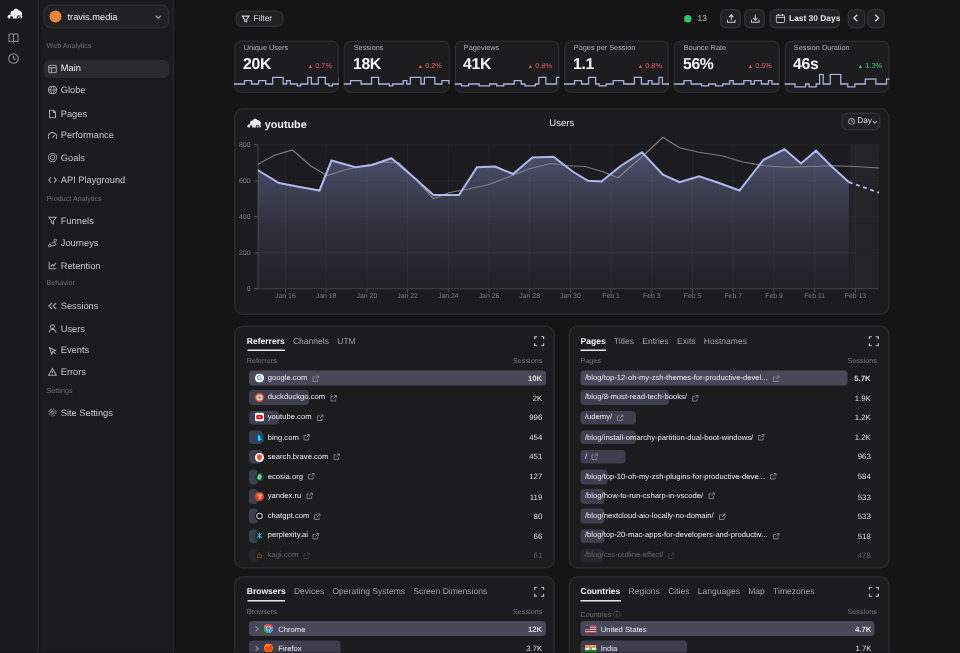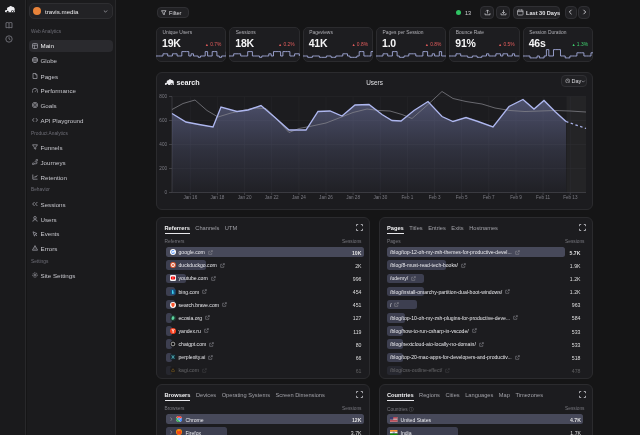--- a/index.html
+++ b/index.html
@@ -126,68 +126,68 @@
 <div class="a" style="left:564.5px;top:5.5px;width:12px;height:13.5px;background:#212124;border:1px solid #303034;border-radius:4px"></div>
 <svg class="a" style="left:568px;top:9.2px" width="5" height="6" viewBox="0 0 5 6">
       <path d="M3.5,0.8 L1.3,3 L3.5,5.2" stroke="#d6d6da" stroke-width="0.9" fill="none"></path>
     </svg>
 <div class="a" style="left:578px;top:5.5px;width:12px;height:13.5px;background:#212124;border:1px solid #303034;border-radius:4px"></div>
 <svg class="a" style="left:581.5px;top:9.2px" width="5" height="6" viewBox="0 0 5 6">
       <path d="M1.5,0.8 L3.7,3 L1.5,5.2" stroke="#d6d6da" stroke-width="0.9" fill="none"></path>
     </svg>
 <div class="a" style="left:156px;top:26.5px;width:70.3px;height:35px;background:#1d1d20;border:1px solid #2b2b2e;border-radius:5px;overflow:hidden"></div>
 <div class="a" style="left:162.5px;top:30px;font-size:4.9px;color:#b0b0b6">Unique Users</div>
-<div class="a" style="left:162.0px;top:37px;font-size:10.5px;font-weight:bold;color:#f5f5f6;letter-spacing:-0.2px">19K</div>
+<div class="a" style="left:162.0px;top:37px;font-size:10.5px;font-weight:bold;color:#f5f5f6;letter-spacing:-0.2px">20K</div>
 <div class="a" style="left:199.3px;top:42px;font-size:4.9px;color:#e25c5c;width:22px;text-align:right"><span style="font-size:3.8px">▲</span> 0.7%</div>
 <svg class="a" style="left:156px;top:48.5px" width="70.3" height="10" viewBox="0 0 70.3 10">
       <path d="M0.0,7.00 L2.3,7.00 L2.3,7.00 L4.7,7.00 L4.7,7.00 L7.0,7.00 L7.0,4.80 L9.4,4.80 L9.4,4.80 L11.7,4.80 L11.7,7.00 L14.1,7.00 L14.1,7.00 L16.4,7.00 L16.4,4.80 L18.7,4.80 L18.7,4.80 L21.1,4.80 L21.1,7.00 L23.4,7.00 L23.4,7.00 L25.8,7.00 L25.8,2.60 L28.1,2.60 L28.1,2.60 L30.5,2.60 L30.5,2.60 L32.8,2.60 L32.8,7.00 L35.1,7.00 L35.1,4.80 L37.5,4.80 L37.5,7.00 L39.8,7.00 L39.8,7.00 L42.2,7.00 L42.2,8.32 L44.5,8.32 L44.5,7.00 L46.9,7.00 L46.9,7.00 L49.2,7.00 L49.2,2.60 L51.6,2.60 L51.6,7.00 L53.9,7.00 L53.9,7.00 L56.2,7.00 L56.2,2.60 L58.6,2.60 L58.6,2.60 L60.9,2.60 L60.9,7.00 L63.3,7.00 L63.3,8.32 L65.6,8.32 L65.6,7.00 L68.0,7.00 L68.0,7.00 L70.3,7.00 L70.3,2.60" stroke="#aab2e4" stroke-width="0.85" fill="none"></path>
     </svg>
 <div class="a" style="left:229.3px;top:26.5px;width:70.3px;height:35px;background:#1d1d20;border:1px solid #2b2b2e;border-radius:5px;overflow:hidden"></div>
 <div class="a" style="left:235.8px;top:30px;font-size:4.9px;color:#b0b0b6">Sessions</div>
 <div class="a" style="left:235.3px;top:37px;font-size:10.5px;font-weight:bold;color:#f5f5f6;letter-spacing:-0.2px">18K</div>
 <div class="a" style="left:272.6px;top:42px;font-size:4.9px;color:#e25c5c;width:22px;text-align:right"><span style="font-size:3.8px">▲</span> 0.2%</div>
 <svg class="a" style="left:229.3px;top:48.5px" width="70.3" height="10" viewBox="0 0 70.3 10">
       <path d="M0.0,7.00 L2.3,7.00 L2.3,7.00 L4.7,7.00 L4.7,4.80 L7.0,4.80 L7.0,4.80 L9.4,4.80 L9.4,4.80 L11.7,4.80 L11.7,7.00 L14.1,7.00 L14.1,7.00 L16.4,7.00 L16.4,7.00 L18.7,7.00 L18.7,2.60 L21.1,2.60 L21.1,2.60 L23.4,2.60 L23.4,7.00 L25.8,7.00 L25.8,7.00 L28.1,7.00 L28.1,7.00 L30.5,7.00 L30.5,8.32 L32.8,8.32 L32.8,7.00 L35.1,7.00 L35.1,7.00 L37.5,7.00 L37.5,7.00 L39.8,7.00 L39.8,4.80 L42.2,4.80 L42.2,7.00 L44.5,7.00 L44.5,2.60 L46.9,2.60 L46.9,2.60 L49.2,2.60 L49.2,2.60 L51.6,2.60 L51.6,7.00 L53.9,7.00 L53.9,2.60 L56.2,2.60 L56.2,2.60 L58.6,2.60 L58.6,2.60 L60.9,2.60 L60.9,7.00 L63.3,7.00 L63.3,7.00 L65.6,7.00 L65.6,4.80 L68.0,4.80 L68.0,4.80 L70.3,4.80 L70.3,7.00" stroke="#aab2e4" stroke-width="0.85" fill="none"></path>
     </svg>
 <div class="a" style="left:302.7px;top:26.5px;width:70.3px;height:35px;background:#1d1d20;border:1px solid #2b2b2e;border-radius:5px;overflow:hidden"></div>
 <div class="a" style="left:309.2px;top:30px;font-size:4.9px;color:#b0b0b6">Pageviews</div>
 <div class="a" style="left:308.7px;top:37px;font-size:10.5px;font-weight:bold;color:#f5f5f6;letter-spacing:-0.2px">41K</div>
 <div class="a" style="left:346.0px;top:42px;font-size:4.9px;color:#e25c5c;width:22px;text-align:right"><span style="font-size:3.8px">▲</span> 0.8%</div>
 <svg class="a" style="left:302.7px;top:48.5px" width="70.3" height="10" viewBox="0 0 70.3 10">
       <path d="M0.0,7.00 L2.3,7.00 L2.3,7.00 L4.7,7.00 L4.7,8.32 L7.0,8.32 L7.0,8.32 L9.4,8.32 L9.4,7.00 L11.7,7.00 L11.7,7.00 L14.1,7.00 L14.1,7.00 L16.4,7.00 L16.4,8.32 L18.7,8.32 L18.7,8.32 L21.1,8.32 L21.1,8.32 L23.4,8.32 L23.4,7.00 L25.8,7.00 L25.8,7.00 L28.1,7.00 L28.1,8.32 L30.5,8.32 L30.5,8.32 L32.8,8.32 L32.8,7.00 L35.1,7.00 L35.1,7.00 L37.5,7.00 L37.5,7.00 L39.8,7.00 L39.8,4.80 L42.2,4.80 L42.2,4.80 L44.5,4.80 L44.5,7.00 L46.9,7.00 L46.9,8.32 L49.2,8.32 L49.2,8.32 L51.6,8.32 L51.6,8.32 L53.9,8.32 L53.9,7.00 L56.2,7.00 L56.2,2.60 L58.6,2.60 L58.6,2.60 L60.9,2.60 L60.9,7.00 L63.3,7.00 L63.3,7.00 L65.6,7.00 L65.6,7.00 L68.0,7.00 L68.0,2.60 L70.3,2.60 L70.3,2.60" stroke="#aab2e4" stroke-width="0.85" fill="none"></path>
     </svg>
 <div class="a" style="left:376px;top:26.5px;width:70.3px;height:35px;background:#1d1d20;border:1px solid #2b2b2e;border-radius:5px;overflow:hidden"></div>
 <div class="a" style="left:382.5px;top:30px;font-size:4.9px;color:#b0b0b6">Pages per Session</div>
-<div class="a" style="left:382.0px;top:37px;font-size:10.5px;font-weight:bold;color:#f5f5f6;letter-spacing:-0.2px">1.0</div>
+<div class="a" style="left:382.0px;top:37px;font-size:10.5px;font-weight:bold;color:#f5f5f6;letter-spacing:-0.2px">1.1</div>
 <div class="a" style="left:419.3px;top:42px;font-size:4.9px;color:#e25c5c;width:22px;text-align:right"><span style="font-size:3.8px">▲</span> 0.8%</div>
 <svg class="a" style="left:376px;top:48.5px" width="70.3" height="10" viewBox="0 0 70.3 10">
       <path d="M0.0,7.00 L2.3,7.00 L2.3,7.00 L4.7,7.00 L4.7,7.00 L7.0,7.00 L7.0,4.80 L9.4,4.80 L9.4,4.80 L11.7,4.80 L11.7,7.00 L14.1,7.00 L14.1,7.00 L16.4,7.00 L16.4,2.60 L18.7,2.60 L18.7,2.60 L21.1,2.60 L21.1,7.00 L23.4,7.00 L23.4,8.32 L25.8,8.32 L25.8,8.32 L28.1,8.32 L28.1,7.00 L30.5,7.00 L30.5,7.00 L32.8,7.00 L32.8,4.80 L35.1,4.80 L35.1,4.80 L37.5,4.80 L37.5,4.80 L39.8,4.80 L39.8,7.00 L42.2,7.00 L42.2,7.00 L44.5,7.00 L44.5,7.00 L46.9,7.00 L46.9,2.60 L49.2,2.60 L49.2,2.60 L51.6,2.60 L51.6,7.00 L53.9,7.00 L53.9,7.00 L56.2,7.00 L56.2,4.80 L58.6,4.80 L58.6,7.00 L60.9,7.00 L60.9,7.00 L63.3,7.00 L63.3,2.60 L65.6,2.60 L65.6,7.00 L68.0,7.00 L68.0,7.00 L70.3,7.00 L70.3,7.00" stroke="#aab2e4" stroke-width="0.85" fill="none"></path>
     </svg>
 <div class="a" style="left:449.3px;top:26.5px;width:70.3px;height:35px;background:#1d1d20;border:1px solid #2b2b2e;border-radius:5px;overflow:hidden"></div>
 <div class="a" style="left:455.8px;top:30px;font-size:4.9px;color:#b0b0b6">Bounce Rate</div>
-<div class="a" style="left:455.3px;top:37px;font-size:10.5px;font-weight:bold;color:#f5f5f6;letter-spacing:-0.2px">91%</div>
+<div class="a" style="left:455.3px;top:37px;font-size:10.5px;font-weight:bold;color:#f5f5f6;letter-spacing:-0.2px">56%</div>
 <div class="a" style="left:492.6px;top:42px;font-size:4.9px;color:#e25c5c;width:22px;text-align:right"><span style="font-size:3.8px">▲</span> 0.5%</div>
 <svg class="a" style="left:449.3px;top:48.5px" width="70.3" height="10" viewBox="0 0 70.3 10">
       <path d="M0.0,7.00 L2.3,7.00 L2.3,7.00 L4.7,7.00 L4.7,7.00 L7.0,7.00 L7.0,4.80 L9.4,4.80 L9.4,4.80 L11.7,4.80 L11.7,7.00 L14.1,7.00 L14.1,7.00 L16.4,7.00 L16.4,7.00 L18.7,7.00 L18.7,8.32 L21.1,8.32 L21.1,8.32 L23.4,8.32 L23.4,7.00 L25.8,7.00 L25.8,7.00 L28.1,7.00 L28.1,8.32 L30.5,8.32 L30.5,8.32 L32.8,8.32 L32.8,7.00 L35.1,7.00 L35.1,7.00 L37.5,7.00 L37.5,4.80 L39.8,4.80 L39.8,7.00 L42.2,7.00 L42.2,7.00 L44.5,7.00 L44.5,7.00 L46.9,7.00 L46.9,4.80 L49.2,4.80 L49.2,4.80 L51.6,4.80 L51.6,7.00 L53.9,7.00 L53.9,4.80 L56.2,4.80 L56.2,4.80 L58.6,4.80 L58.6,7.00 L60.9,7.00 L60.9,7.00 L63.3,7.00 L63.3,4.80 L65.6,4.80 L65.6,7.00 L68.0,7.00 L68.0,7.00 L70.3,7.00 L70.3,7.00" stroke="#aab2e4" stroke-width="0.85" fill="none"></path>
     </svg>
 <div class="a" style="left:522.7px;top:26.5px;width:70.3px;height:35px;background:#1d1d20;border:1px solid #2b2b2e;border-radius:5px;overflow:hidden"></div>
 <div class="a" style="left:529.2px;top:30px;font-size:4.9px;color:#b0b0b6">Session Duration</div>
 <div class="a" style="left:528.7px;top:37px;font-size:10.5px;font-weight:bold;color:#f5f5f6;letter-spacing:-0.2px">46s</div>
 <div class="a" style="left:566.0px;top:42px;font-size:4.9px;color:#3fcf6e;width:22px;text-align:right"><span style="font-size:3.8px">▲</span> 1.3%</div>
 <svg class="a" style="left:522.7px;top:48.5px" width="70.3" height="10" viewBox="0 0 70.3 10">
       <path d="M0.0,7.00 L2.3,7.00 L2.3,7.00 L4.7,7.00 L4.7,7.00 L7.0,7.00 L7.0,8.92 L9.4,8.92 L9.4,8.92 L11.7,8.92 L11.7,8.92 L14.1,8.92 L14.1,7.00 L16.4,7.00 L16.4,8.92 L18.7,8.92 L18.7,8.92 L21.1,8.92 L21.1,7.00 L23.4,7.00 L23.4,0.60 L25.8,0.60 L25.8,7.00 L28.1,7.00 L28.1,7.00 L30.5,7.00 L30.5,0.60 L32.8,0.60 L32.8,0.60 L35.1,0.60 L35.1,0.60 L37.5,0.60 L37.5,7.00 L39.8,7.00 L39.8,7.00 L42.2,7.00 L42.2,8.92 L44.5,8.92 L44.5,8.92 L46.9,8.92 L46.9,7.00 L49.2,7.00 L49.2,7.00 L51.6,7.00 L51.6,7.00 L53.9,7.00 L53.9,3.80 L56.2,3.80 L56.2,3.80 L58.6,3.80 L58.6,3.80 L60.9,3.80 L60.9,7.00 L63.3,7.00 L63.3,7.00 L65.6,7.00 L65.6,7.00 L68.0,7.00 L68.0,3.80 L70.3,3.80 L70.3,3.80" stroke="#aab2e4" stroke-width="0.85" fill="none"></path>
     </svg>
 <div class="a" style="left:156px;top:71.5px;width:437px;height:138px;background:#1c1c1f;border:1px solid #2b2b2e;border-radius:6px"></div>
 <svg class="a" style="left:164px;top:77.5px" width="11" height="9" viewBox="0 0 15 11">
 <path d="M2.5,9 Q1,9 1.2,7.5 Q1.5,6 3,6 L4,6 Q3.2,4.5 4.2,3.2 Q5,2.2 6.2,2.6 Q6.6,1.2 8,1 Q9.6,0.8 10.2,2.2 Q12,2 13,3.6 Q14,5.2 13,6.6 Q13.8,7.2 13.5,8.2 Q13.2,9 12,9 Z" fill="#ececf0"></path>
 <circle cx="10.6" cy="8" r="1.6" fill="#1c1c1f"></circle>
       <circle cx="10.6" cy="8" r="0.8" fill="#ececf0"></circle>
 <circle cx="4.6" cy="8.4" r="1.2" fill="#1c1c1f"></circle>
     </svg>
-<div class="a" style="left:176.5px;top:78.2px;font-size:7.2px;font-weight:bold;color:#f2f2f4">search</div>
+<div class="a" style="left:176.5px;top:78.2px;font-size:7.2px;font-weight:bold;color:#f2f2f4">youtube</div>
 <div class="a" style="left:156px;top:79px;width:437px;text-align:center;font-size:6.4px;color:#e0e0e4">Users</div>
 <div class="a" style="left:561px;top:74.5px;width:26px;height:12px;background:#212124;border:1px solid #303034;border-radius:4px"></div>
 <svg class="a" style="left:564.5px;top:77.8px" width="5.5" height="5.5" viewBox="0 0 7 7">
       <circle cx="3.5" cy="3.8" r="2.6" stroke="#cfcfd4" stroke-width="0.7" fill="none"></circle>
       <path d="M3.5,2.2 L3.5,3.8 L4.8,4.4" stroke="#cfcfd4" stroke-width="0.7" fill="none"></path>
     </svg>
 <div class="a" style="left:571.5px;top:78px;font-size:5.5px;color:#dcdce0">Day</div>
 <svg class="a" style="left:581px;top:80px" width="4.5" height="3.5" viewBox="0 0 6 4">
       <path d="M1,0.5 L3,2.5 L5,0.5" stroke="#9a9aa2" stroke-width="1" fill="none"></path>
     </svg>

